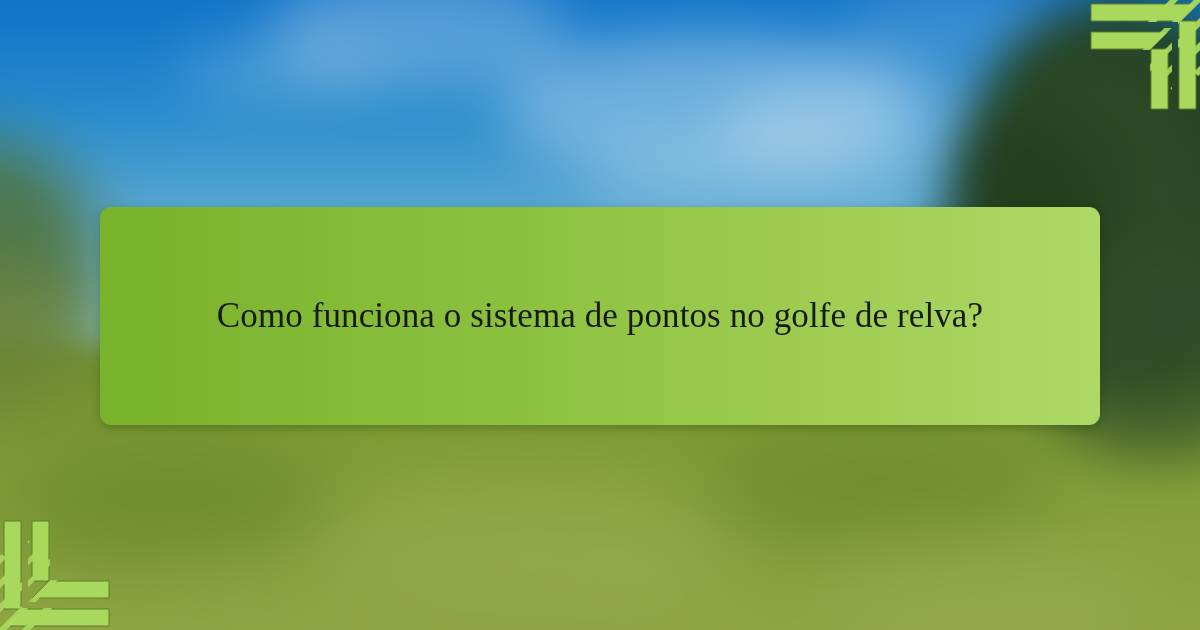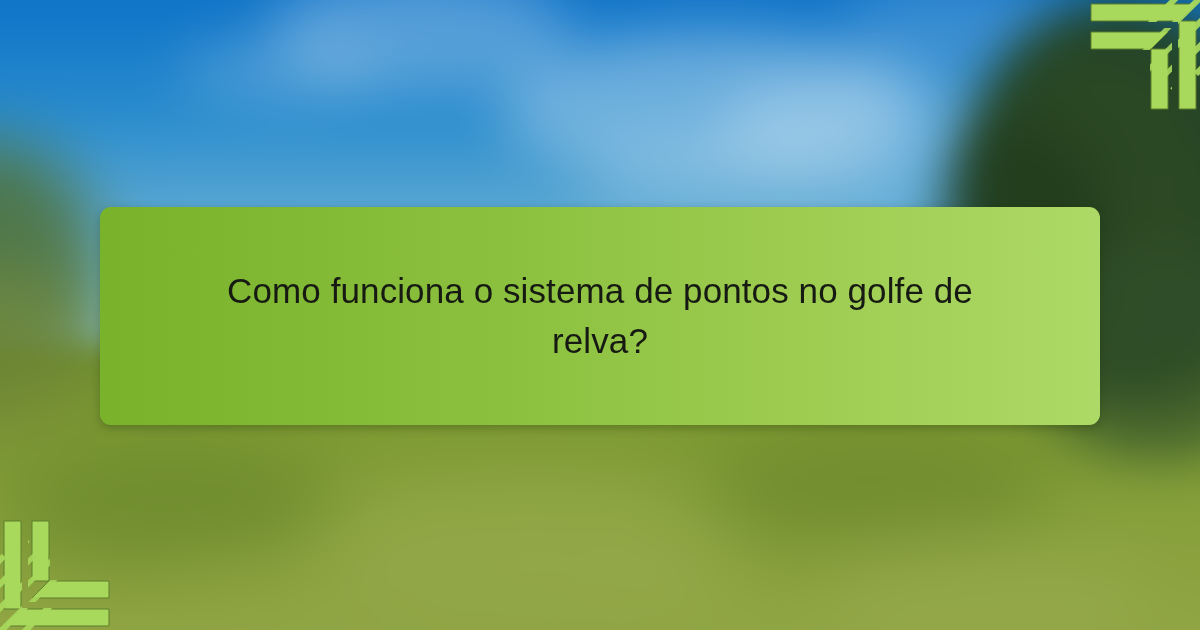--- a/index.html
+++ b/index.html
@@ -126,21 +126,21 @@
     border-radius:11px;
     background:linear-gradient(90deg,#79b22b 0%, #8cc13f 42%, #9fcd52 72%, #add966 100%);
     box-shadow:0 3px 10px rgba(30,50,10,0.32);
     display:flex;
     align-items:center;
     justify-content:center;
     padding:18px 34px;
   }
 
   #card-text {
-    font-family:Liberation Sans, sans-serif;
+    font-family:Liberation Serif, serif;
     font-size:35px;
     line-height:1.42;
     font-weight:400;
     color:#161a12;
     text-align:center;
     max-width:790px;
     letter-spacing:.1px;
   }
 </style>
 </head>

